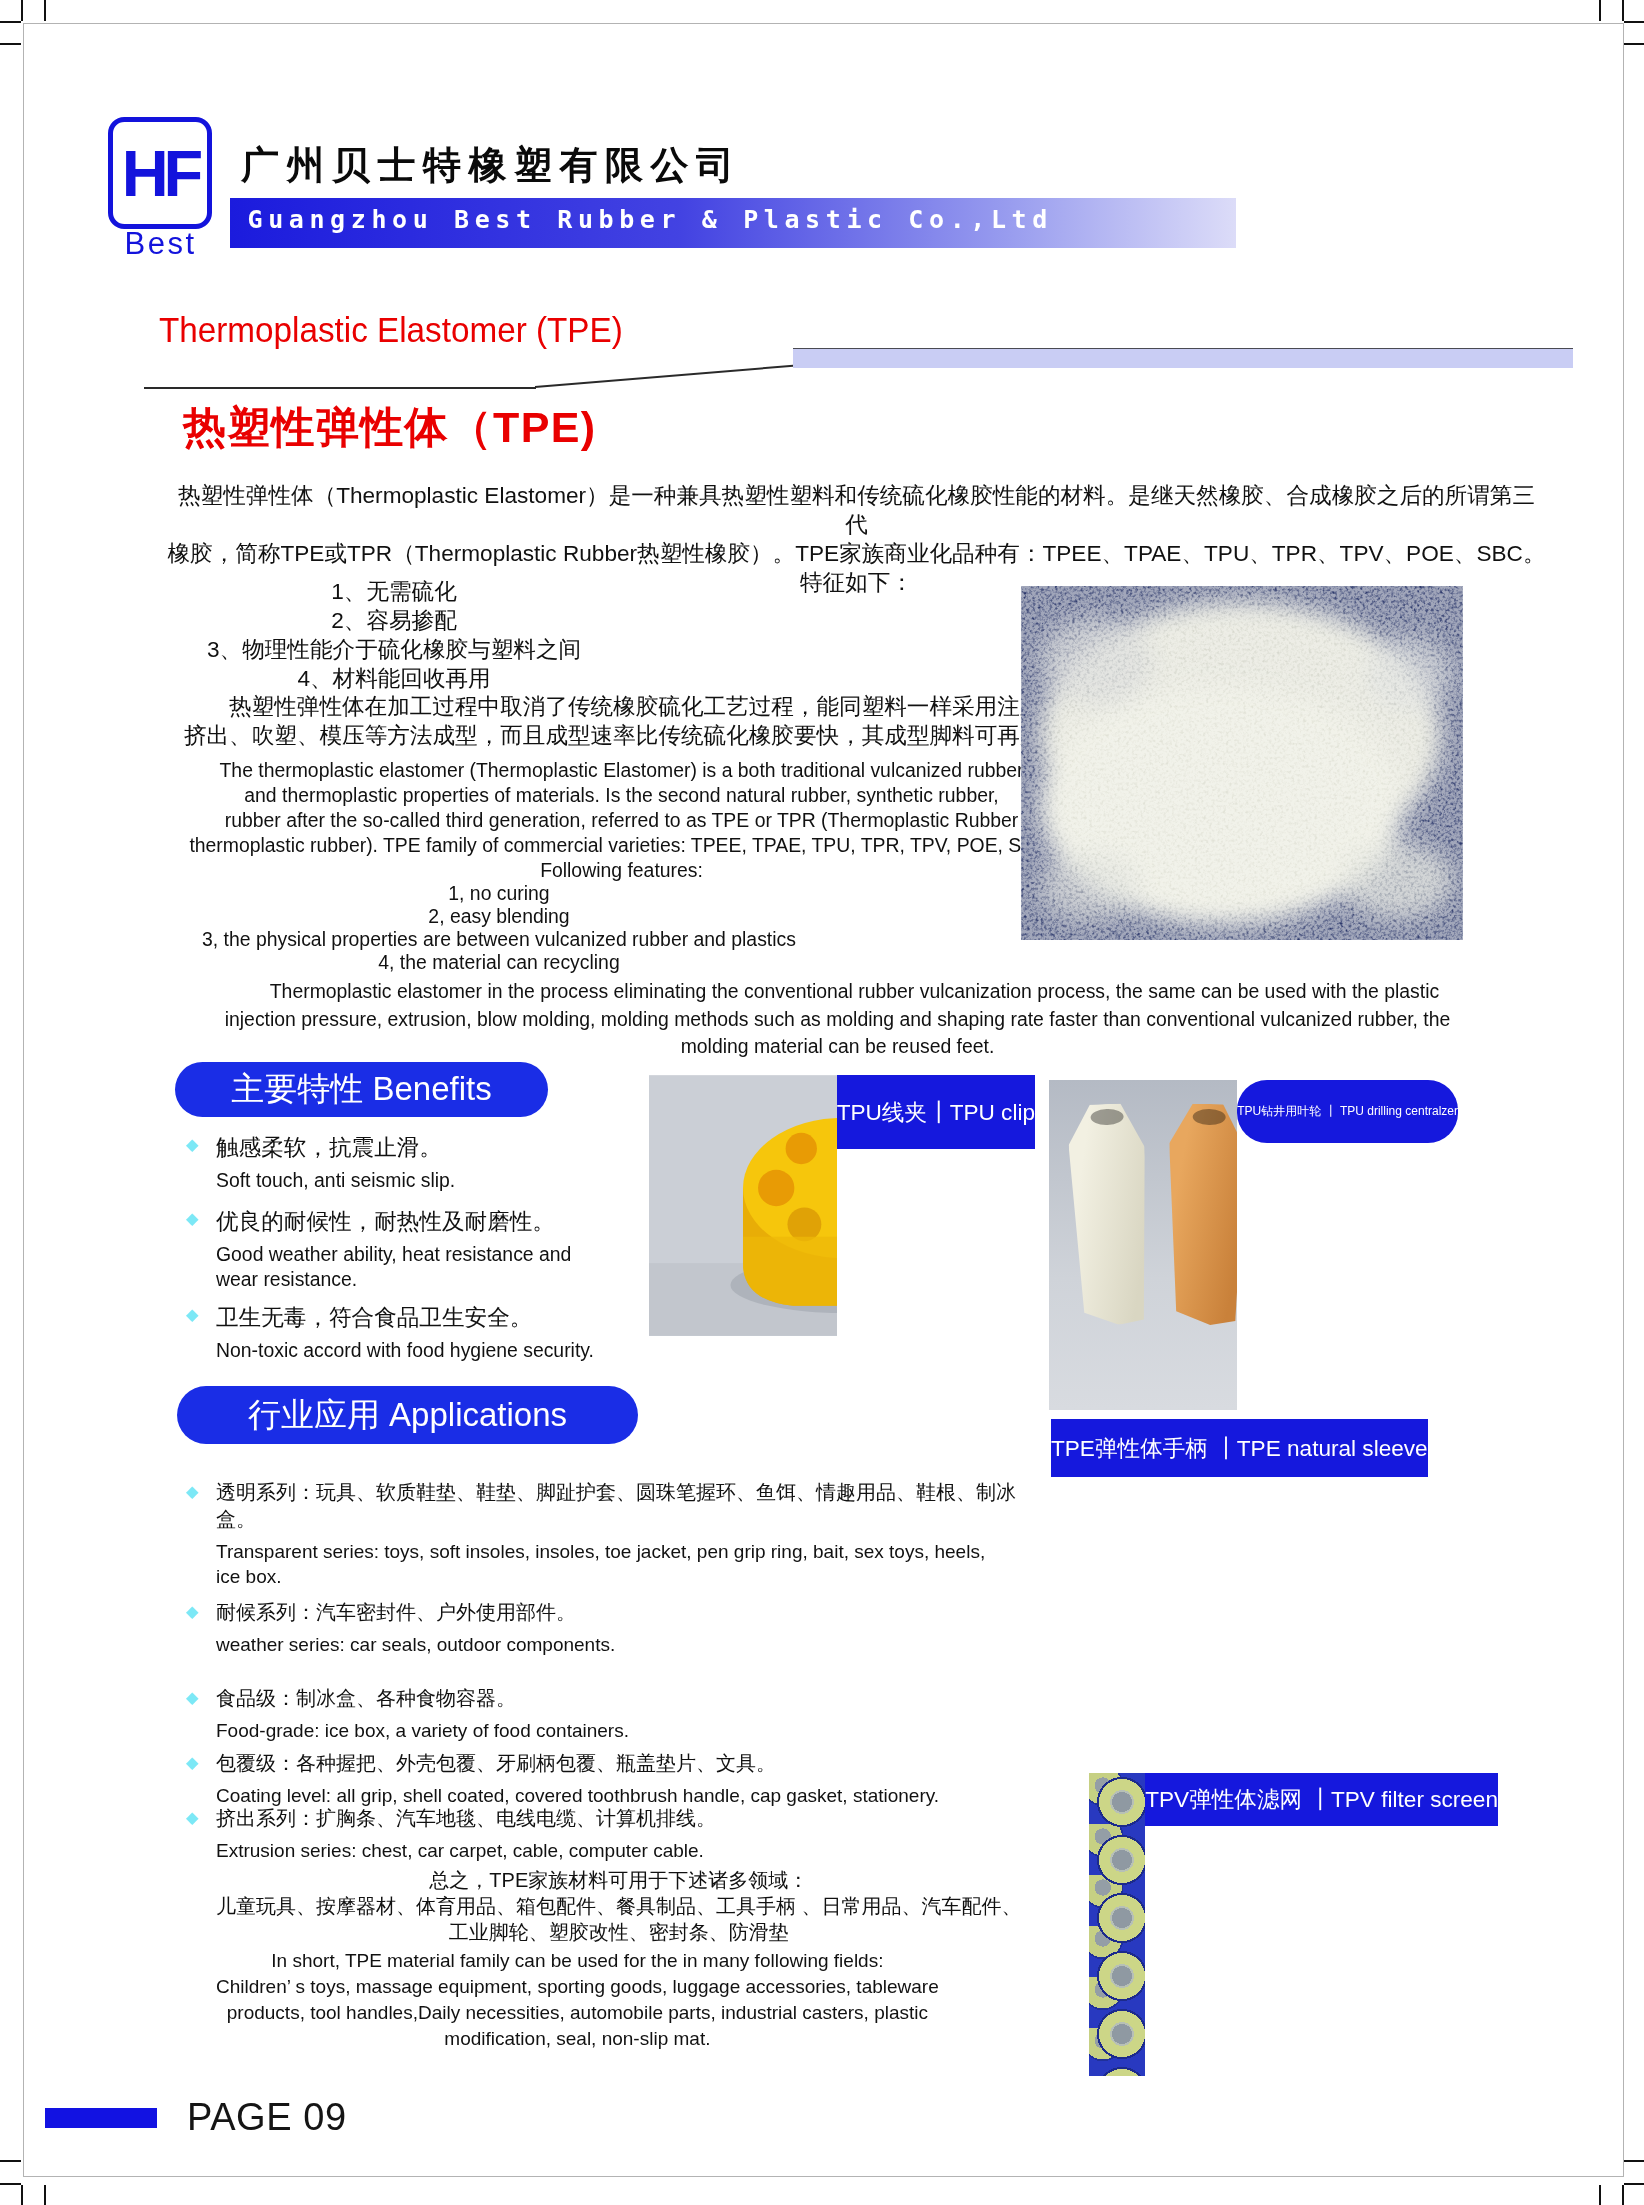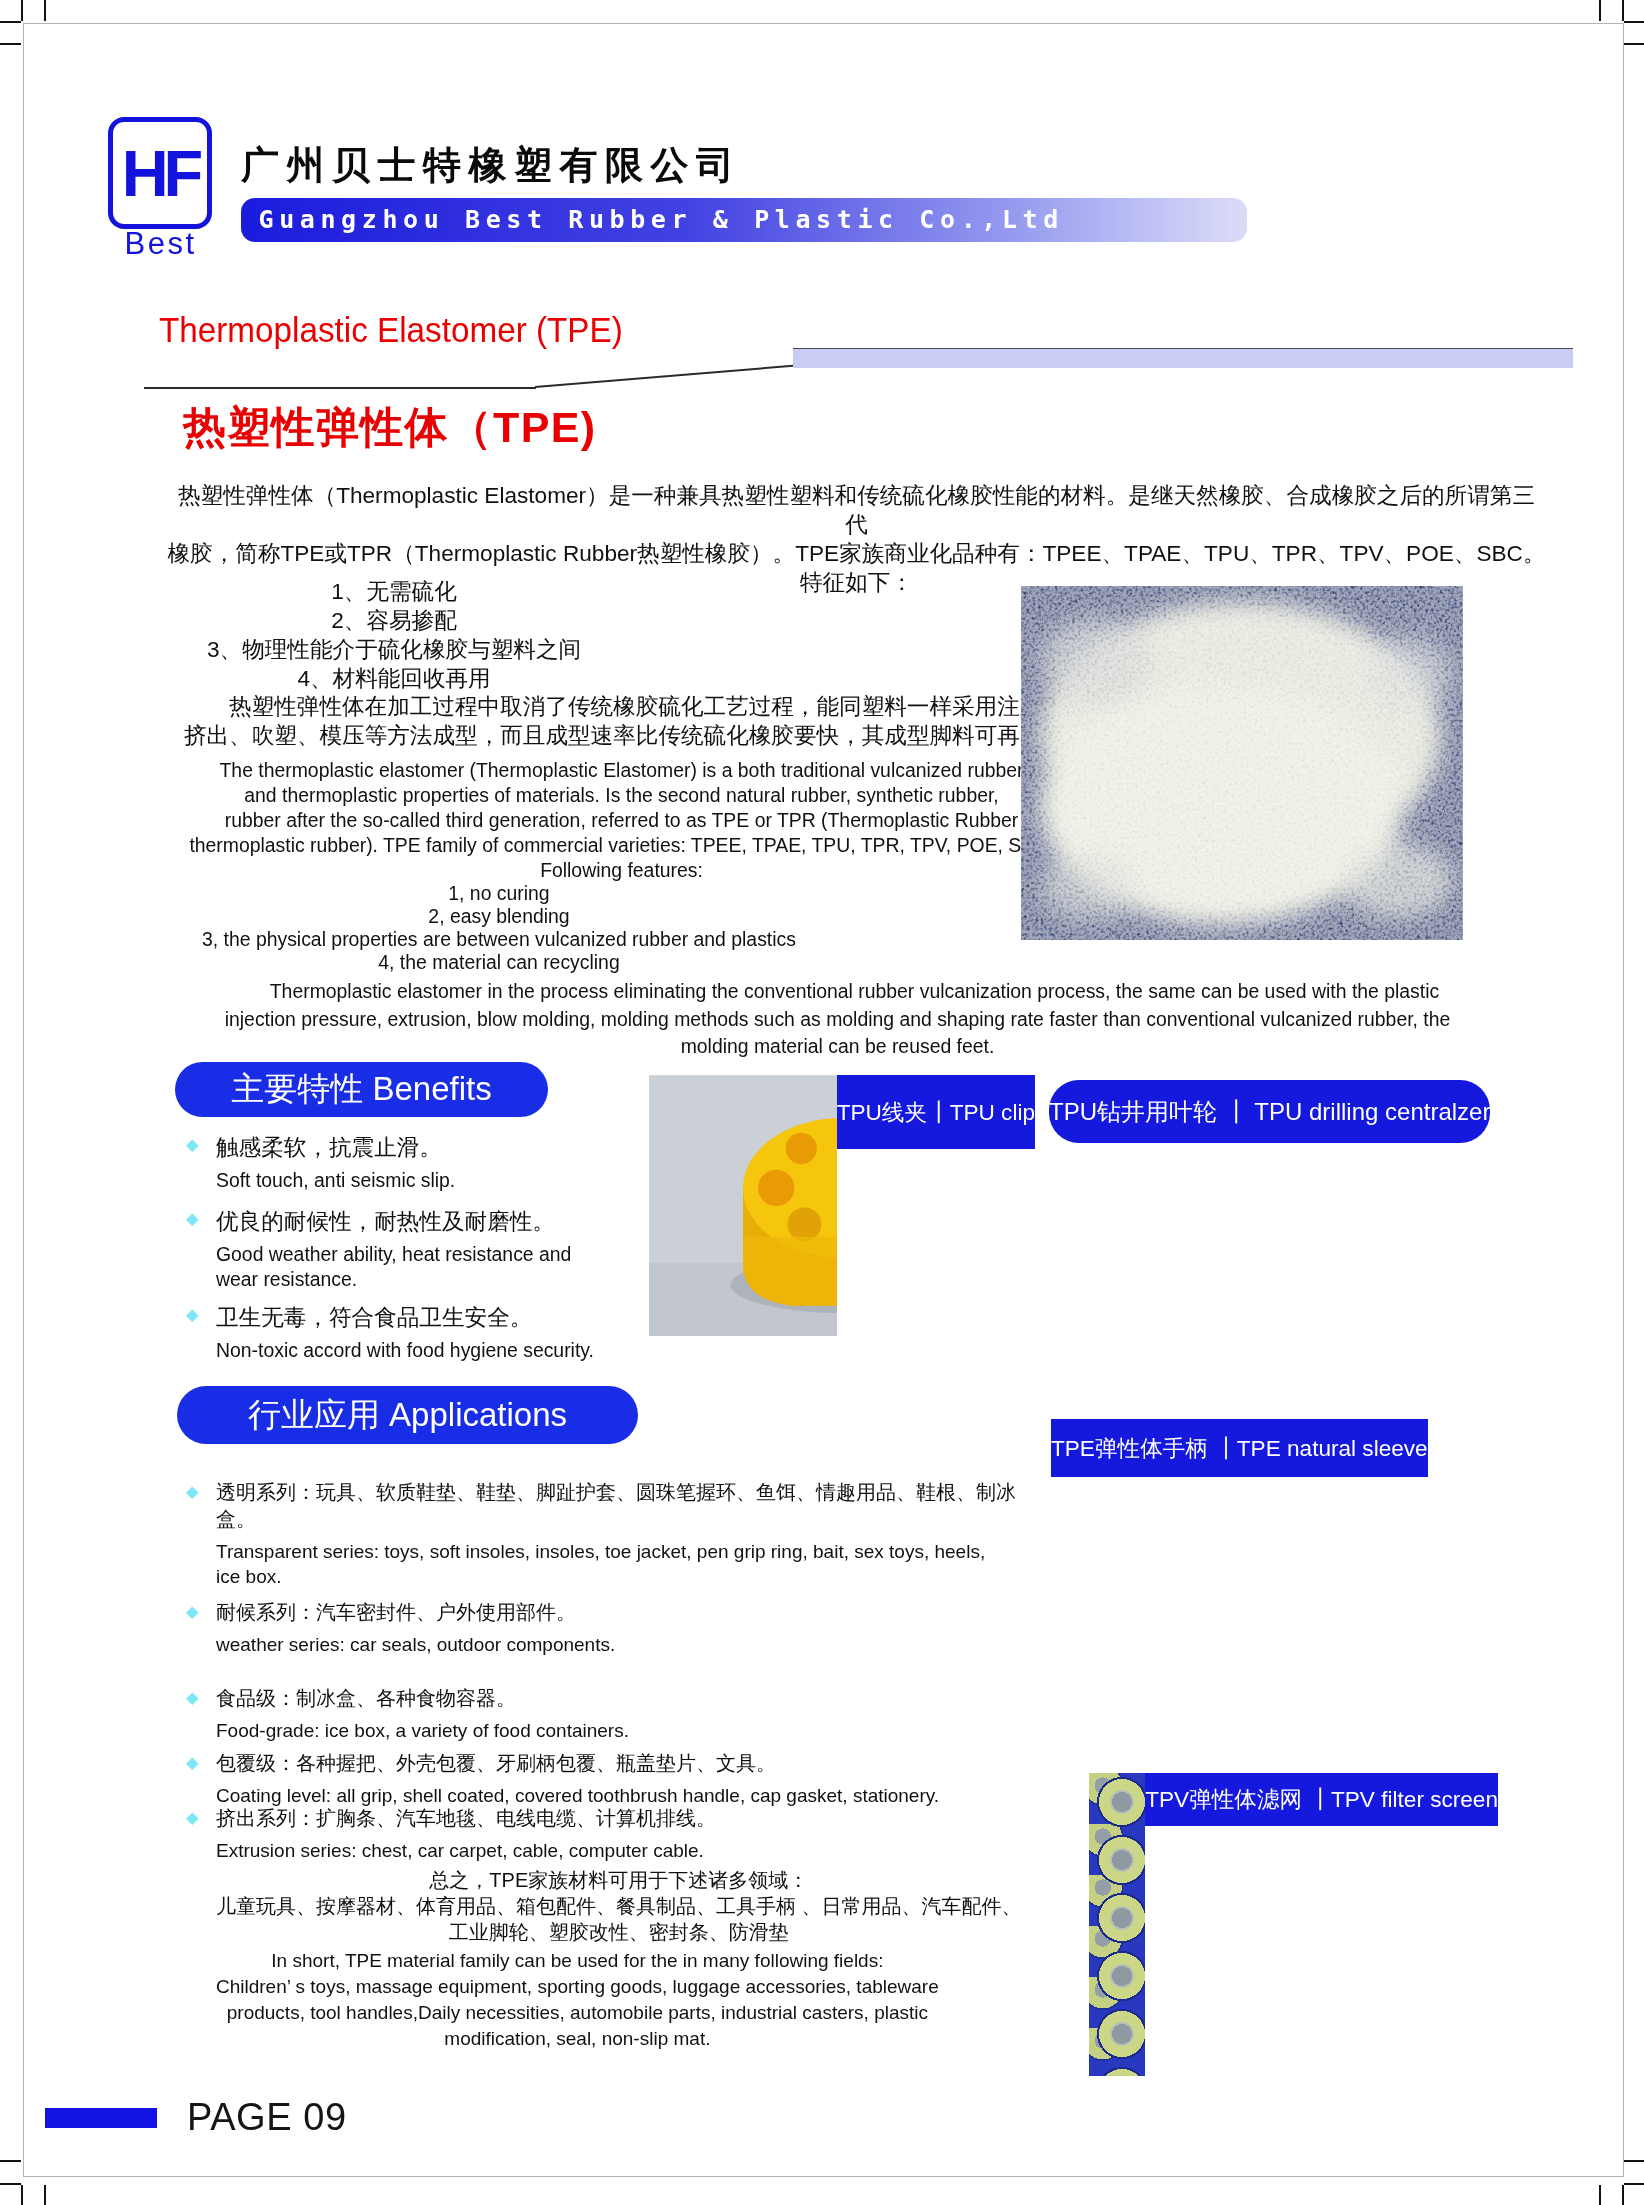--- a/index.html
+++ b/index.html
@@ -13,22 +13,22 @@
                border:1.3px solid #b3b3b3;}
   
   .logo-frame{position:absolute;left:108px;top:117px;width:94px;height:102px;
               border:5.6px solid #1313dc;border-radius:16.3px;display:flex;
               align-items:center;justify-content:center;}
   .logo-hf{font-size:65px;font-weight:bold;color:#1313dc;letter-spacing:-5px;}
   .logo-best{position:absolute;left:108px;top:226px;width:105px;text-align:center;
              font-size:31px;color:#1313dc;letter-spacing:2.5px;}
   .company-cn{position:absolute;left:241px;top:140px;font-size:38px;font-weight:bold;
               color:#0a0a0a;letter-spacing:7.5px;}
-  .company-banner{position:absolute;left:241px;top:198px;width:1006px;height:44px;
-    background:linear-gradient(90deg,#1b1bdd 0%,#4343e2 45%,#9a9eef 78%,#dcdcf8 100%);border-radius:14px;}
+  .company-banner{position:absolute;left:230px;top:198px;width:1006px;height:50px;
+    background:linear-gradient(90deg,#1b1bdd 0%,#4343e2 45%,#9a9eef 78%,#dcdcf8 100%);}
   .banner-text{font-family:"DejaVu Sans Mono",monospace;font-size:25px;color:#fff;
                letter-spacing:5.6px;line-height:44px;padding-left:17.5px;font-weight:bold;
                white-space:nowrap;}
   
   .title-en{position:absolute;left:159px;top:310px;font-size:35px;color:#e90000;
             transform:scaleX(0.95);transform-origin:left;}
   .rule-h{position:absolute;left:144px;top:387px;width:392px;height:1.9px;background:#2a2a2a;}
   .rule-diag{position:absolute;left:535px;top:386px;width:259px;height:1.9px;background:#2a2a2a;
              transform:rotate(-4.7deg);transform-origin:left center;}
   .lavender-bar{position:absolute;left:793px;top:348px;width:780px;height:19px;
@@ -60,21 +60,21 @@
   .summary-en{left:216px;top:1948px;font-size:19px;line-height:26px;color:#111;}
   
   .photo{position:absolute;display:flex;}
   .photo .img{position:relative;overflow:hidden;flex:1;}
   .caption{background:#1518dd;color:#fff;display:flex;align-items:center;
            justify-content:center;font-size:22.6px;white-space:nowrap;}
   .ph-granules{left:1021px;top:586px;width:442px;height:354px;}
   .ph-clip{left:649px;top:1075px;width:386px;height:335px;}
   .ph-clip .caption{height:74px;}
   .ph-cz{left:1049px;top:1080px;width:409px;height:330px;}
-  .ph-cz .caption{height:63px;font-size:24px;border-radius:30px;}
+  .ph-cz .caption{height:63px;font-size:12px;border-radius:30px;}
   .ph-handle{left:1051px;top:1419px;width:405px;height:328px;}
   .ph-handle .caption{height:58px;}
   .ph-filter{left:1049px;top:1773px;width:409px;height:303px;padding-left:40px;}
   .ph-filter .caption{height:53px;}
   
   .cz-img{background:linear-gradient(180deg,#b4bac4 0%,#cfd3d9 60%,#d8dbe0 100%);}
   .cz-piece{position:absolute;top:24px;width:76px;height:221px;
             clip-path:polygon(30% 0,70% 0,100% 20%,91% 98%,58% 100%,13% 94%,0 18%);}
   .cz-hole{position:absolute;top:5px;left:30%;width:44%;height:16.3px;border-radius:50%;
            background:rgba(0,0,0,0.35);}

